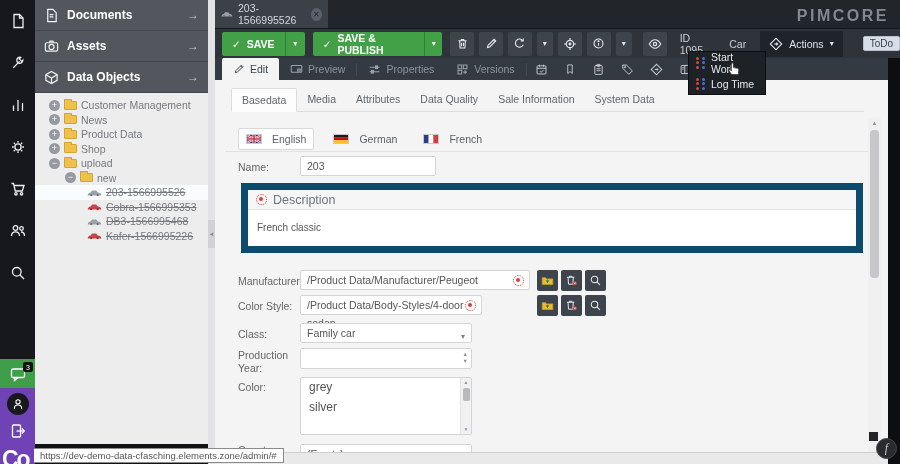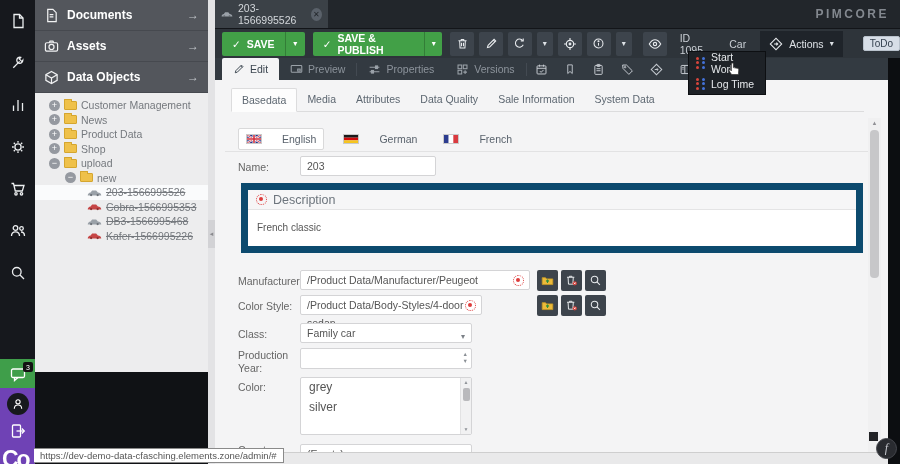--- a/index.html
+++ b/index.html
@@ -14,21 +14,21 @@
 .chat-btn{position:absolute;left:0;top:359px;width:35px;height:29px;background:#3f9e4a;display:flex;align-items:center;justify-content:center}
 .chat-btn svg{stroke:#fff;fill:none;stroke-width:1.3}
 .chat-badge{position:absolute;right:2px;top:3px;background:#121212;color:#fff;font-size:7px;min-width:10px;height:10px;border-radius:2px;display:flex;align-items:center;justify-content:center}
 .purple{position:absolute;left:0;top:388px;width:35px;height:76px;background:#6f42b5;overflow:hidden}
 .avatar{width:22px;height:22px;border-radius:50%;background:#17191d;margin:5px auto 0;display:flex;align-items:center;justify-content:center}
 .avatar svg,.exit-btn svg{stroke:#fff;fill:none;stroke-width:1.3}
 .exit-btn{margin:8px auto 0;width:22px;display:flex;justify-content:center}
 .logo-cut{position:absolute;left:2px;top:58px;color:#fff;font-weight:bold;font-size:23px;letter-spacing:-2px}
 
 
-.tree-panel{position:absolute;left:35px;top:0;width:173px;height:372px;background:#ededee;z-index:2}
+.tree-panel{position:absolute;left:35px;top:0;width:173px;height:444px;background:#ededee;z-index:2}
 .acc-header{height:31px;background:#53565c;border-bottom:1px solid #46494f;display:flex;align-items:center;padding:0 9px;color:#fff;font-weight:bold;font-size:12px;cursor:pointer}
 .acc-header svg{stroke:#f1f2f3;fill:none;stroke-width:1.3;margin-right:8px}
 .acc-arrow{margin-left:auto;color:#c3c7cc;font-weight:normal;font-size:12px}
 .tree{padding-top:5px}
 .trow{height:14.5px;display:flex;align-items:center;gap:4px;color:#75797e;font-size:10.5px;cursor:pointer;white-space:nowrap}
 .trow.selected{background:#fafbfc}
 .strike{text-decoration:line-through}
 .exp{width:11px;height:11px;border-radius:50%;background:#9599a0;color:#fff;font-size:9px;line-height:10px;text-align:center;flex:0 0 auto}
 .folder{width:13px;height:9px;background:#efc14a;border:1px solid #d5a62f;border-radius:1px;position:relative;flex:0 0 auto}
 .folder:before{content:"";position:absolute;left:-1px;top:-3px;width:6px;height:2px;background:#efc14a;border:1px solid #d5a62f;border-bottom:none;border-radius:1px 1px 0 0}
@@ -36,21 +36,21 @@
 
 
 .splitter{position:absolute;left:208px;top:0;width:7px;height:464px;background:#e3e3e5;z-index:3}
 .split-handle{position:absolute;left:0;top:220px;width:7px;height:28px;background:#d2d2d5;color:#8a8a8e;font-size:7px;display:flex;align-items:center;justify-content:center;cursor:pointer}
 
 
 .topstrip{position:absolute;left:215px;top:0;width:685px;height:28px;background:#22262b;z-index:2}
 .obj-tab{position:absolute;left:0;top:0;width:113px;height:28px;background:#3b4147;display:flex;align-items:center;gap:5px;padding:0 6px;cursor:pointer}
 .obj-tab .title{color:#d3d7db;font-size:10.5px}
 .tab-close{width:13px;height:13px;border-radius:50%;background:#5a616a;color:#22262b;font-size:8px;line-height:13px;text-align:center;cursor:pointer}
-.pim-logo{position:absolute;right:11px;top:7px;color:#83888f;font-weight:bold;font-size:12px;letter-spacing:2.5px}
+.pim-logo{position:absolute;right:11px;top:7px;color:#83888f;font-weight:bold;font-size:16px;letter-spacing:2.5px}
 
 .toolbar{position:absolute;left:215px;top:28px;width:685px;height:30px;background:#2e343a;border-top:1px solid #131519;display:flex;align-items:center;padding-left:7px;z-index:2}
 .btn-green{display:flex;height:24px;background:#42a047;color:#fff;border-radius:2px;font-size:10.5px;font-weight:bold;cursor:pointer;margin-right:8px}
 .seg-main{display:flex;align-items:center;gap:6px;padding:0 10px}
 .seg-caret{width:20px;display:flex;align-items:center;justify-content:center;border-left:1px solid rgba(0,0,0,.22);font-size:8px}
 .icon-btn{width:26px;height:24px;background:#3d444c;border-radius:2px;display:flex;align-items:center;justify-content:center;margin-right:5px;cursor:pointer}
 .icon-btn svg{stroke:#e8ebee;fill:none;stroke-width:1.3}
 .icon-btn.caret{width:18px;color:#dfe3e7;font-size:8px}
 .tb-text{color:#c9ced4;font-size:10.5px;margin:0 8px}
 .actions-btn{height:26px;background:#1f242a;display:flex;align-items:center;gap:6px;padding:0 9px;color:#dde1e6;font-size:10.5px;margin-left:6px;cursor:pointer}
@@ -65,21 +65,21 @@
 .vdiv{width:1px;height:13px;background:#434a52;align-self:center}
 .r2-icon{display:flex;align-items:center;padding:0 8px;cursor:pointer}
 .r2-icon svg{stroke:#c6cbd1;fill:none;stroke-width:1.2}
 
 
 .content{position:absolute;left:215px;top:80px;width:673px;height:384px;background:#f4f4f5;z-index:1;overflow:hidden}
 .ctabs{margin:8px 24px 0 16px;display:flex;border-bottom:1px solid #dcdcdd}
 .ctab{padding:5px 10px;font-size:10.5px;color:#5d6771;cursor:pointer}
 .ctab.active{background:#fdfdfd;border:1px solid #dcdcdd;border-bottom:1px solid #fdfdfd;margin-bottom:-1px;border-radius:2px 2px 0 0}
 .langs{margin:16px 0 0 23px;display:flex;align-items:center;gap:12px}
-.lang{display:flex;align-items:center;gap:20px;font-size:10.5px;color:#59626c;padding:4px 7px;cursor:pointer}
+.lang{display:flex;align-items:center;gap:10px;font-size:10.5px;color:#59626c;padding:4px 7px;cursor:pointer}
 .lang.active{background:#fff;border:1px solid #d9d9da;border-radius:2px}
 .sep{position:absolute;left:10px;right:14px;top:71px;border-top:1px solid #e2e2e3}
 .lbl{position:absolute;left:23px;font-size:10.5px;color:#666;width:56px;line-height:1.25}
 .tinput{position:absolute;left:85px;height:20px;background:#fff;border:1px solid #d4d4d6;border-radius:2px;font-size:10.5px;color:#555;padding:0 6px;line-height:18px;cursor:text}
 .fieldset{position:absolute;left:26px;right:25px;top:103px;height:70px;border:7px solid #0c4a6e;background:#fff}
 .fs-head{height:20px;background:#f6f6f7;border-bottom:1px solid #e4e4e5;display:flex;align-items:center;gap:6px;padding:0 8px;color:#6d757d;font-size:12.5px}
 .fs-body{padding:12px 9px;font-size:10px;color:#555;cursor:text}
 .bullseye{width:11px;height:11px;border:1.3px dotted #dd3c3c;border-radius:50%;position:relative;flex:0 0 auto}
 .bullseye:after{content:"";position:absolute;left:2.3px;top:2.3px;width:4px;height:4px;background:#dd3c3c;border-radius:50%}
 .in-bullseye{position:absolute;right:5px;top:4px}

